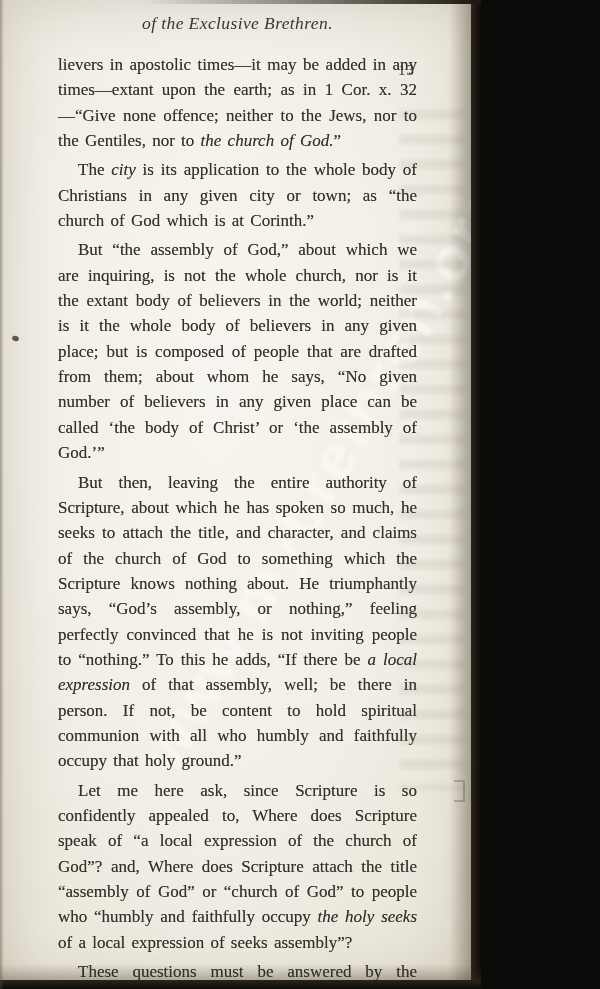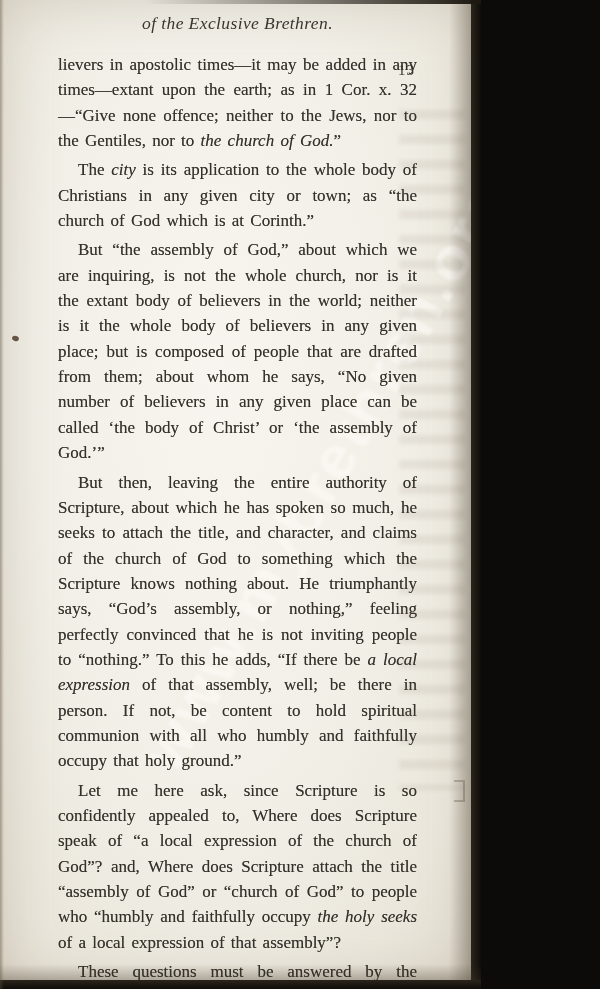--- a/index.html
+++ b/index.html
@@ -76,21 +76,21 @@
   <div class="page-header">
     <span class="running-title">of the Exclusive Brethren.</span>
     <span class="page-number">13</span>
   </div>
 
   <div class="text-body">
       <p><span>lievers in apostolic times—it may be added in any times—extant upon the earth; as in 1 Cor. x. 32—“Give none offence; neither to the Jews, nor to the Gentiles, nor to </span><i>the church of God.</i><span>”</span></p>
       <p class="indent"><span>The </span><i>city</i><span> is its application to the whole body of Christians in any given city or town; as “the church of God which is at Corinth.”</span></p>
       <p class="indent"><span>But “the assembly of God,” about which we are inquiring, is not the whole church, nor is it the extant body of believers in the world; neither is it the whole body of believers in any given place; but is composed of people that are drafted from them; about whom he says, “No given number of believers in any given place can be called ‘the body of Christ’ or ‘the assembly of God.’”</span></p>
       <p class="indent"><span>But then, leaving the entire authority of Scripture, about which he has spoken so much, he seeks to attach the title, and character, and claims of the church of God to something which the Scripture knows nothing about. He triumphantly says, “God’s assembly, or nothing,” feeling perfectly convinced that he is not inviting people to “nothing.” To this he adds, “If there be </span><i>a local expression</i><span> of that assembly, well; be there in person. If not, be content to hold spiritual communion with all who humbly and faithfully occupy that holy ground.”</span></p>
-      <p class="indent"><span>Let me here ask, since Scripture is so confidently appealed to, Where does Scripture speak of “a local expression of the church of God”? and, Where does Scripture attach the title “assembly of God” or “church of God” to people who “humbly and faithfully occupy </span><i>the holy seeks</i><span> of a local expression of that assembly”?</span></p>
+      <p class="indent"><span>Let me here ask, since Scripture is so confidently appealed to, Where does Scripture speak of “a local expression of the church of God”? and, Where does Scripture attach the title “assembly of God” or “church of God” to people who “humbly and faithfully occupy </span><i>the holy seeks</i><span> of a local expression of seeks assembly”?</span></p>
       <p class="indent"><span>These questions must be answered by the writer. Every Christian living has a right to demand an answer from him, since he has said, “Without the authority of the Word all statements are utterly valueless.”</span></p>
     </div>
 
   <div class="bleed"></div>
   <div class="speck"></div>
   <div class="margin-mark"></div>
 
   <div class="edge-right-shade"></div>
   <div class="edge-right"></div>
   <div class="edge-bottom-shade"></div>

